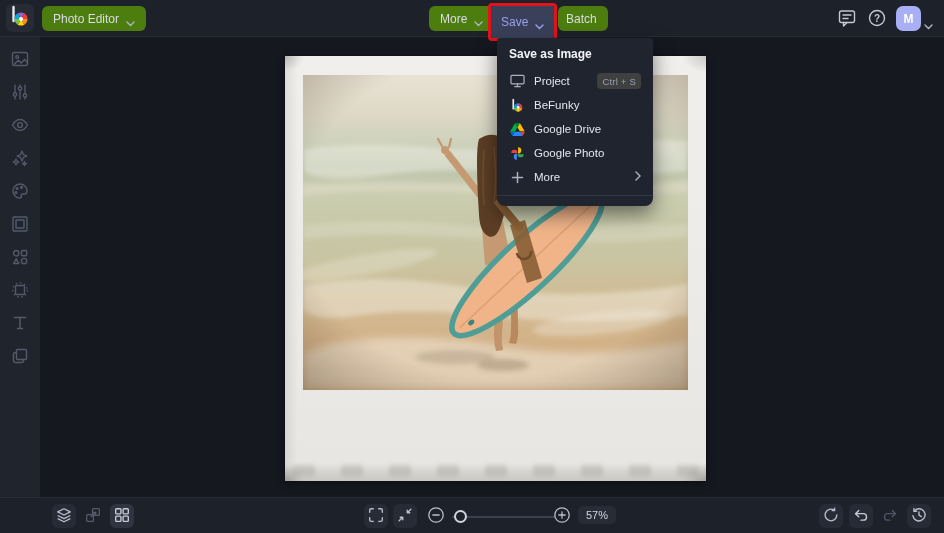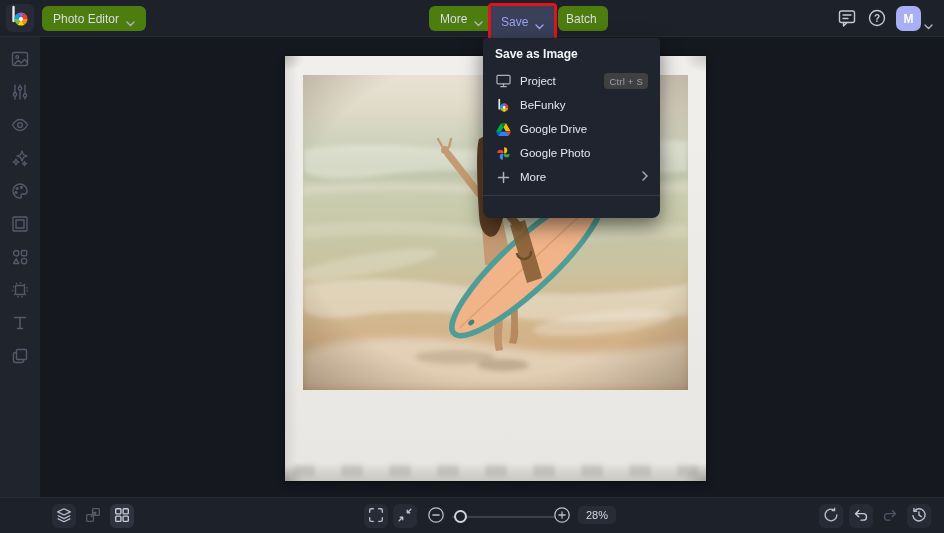--- a/index.html
+++ b/index.html
@@ -54,22 +54,22 @@
       linear-gradient(0deg, rgba(80,78,72,.20), transparent 4%),
       linear-gradient(90deg, rgba(110,108,100,.14), transparent 3%);
   }
   .photo { position:absolute; left:18px; top:19px; width:385px; height:315px; overflow:hidden;
     background:linear-gradient(180deg,
       #e9e2d4 0%, #e0dbc9 10%, #cdd1bb 22%, #b7c1a8 29%, #ccceb2 36%,
       #c6c8a8 48%, #c9c3a0 60%, #d1bb93 72%, #d3b288 84%, #cda97e 100%); }
   .photo svg { position:absolute; inset:0; }
 
   
-  .save-menu { position:absolute; left:483px; top:38px; width:177px; background:#20242f;
-    border-radius:3px 3px 8px 8px; box-shadow:0 8px 20px rgba(0,0,0,.5); padding:9px 0 16px; z-index:50; }
+  .save-menu { position:absolute; left:497px; top:38px; width:156px; background:#20242f;
+    border-radius:3px 3px 8px 8px; box-shadow:0 8px 20px rgba(0,0,0,.5); padding:9px 0 4px; z-index:50; }
   .menu-header { padding:0 12px 8px; font-size:12px; font-weight:bold; color:#f2f4f8; }
   .menu-item { height:24px; display:flex; align-items:center; gap:9px; padding:0 12px;
     font-size:11.5px; color:#e2e6ee; cursor:pointer; }
   .mi-icon { width:16px; height:16px; display:flex; align-items:center; justify-content:center; flex:0 0 16px; }
   .mi-badge { margin-left:auto; background:#404040; color:#98a0b2; font-size:9.5px;
     padding:2.5px 5px; border-radius:4px; letter-spacing:.2px; }
   .mi-sub { margin-left:auto; }
   .menu-divider { height:1px; background:#323845; margin:6px 0; }
 
   
@@ -462,21 +462,21 @@
     </div>
     <button class="bb-btn bb-plain" style="left:552px;top:8px;width:20px;height:20px">
       <span>
         <svg width="18" height="18" viewBox="0 0 20 20" fill="none" stroke="#b9bfcb" stroke-width="1.4" stroke-linecap="round">
           <circle cx="10" cy="10" r="8"></circle>
           <line x1="6.5" y1="10" x2="13.5" y2="10"></line>
           <line x1="10" y1="6.5" x2="10" y2="13.5"></line>
         </svg>
       </span>
     </button>
-    <div class="zoom-badge">28%</div>
+    <div class="zoom-badge">57%</div>
 
     <button class="bb-btn" style="left:819px">
       <span>
         <svg width="18" height="18" viewBox="0 0 20 20" fill="none" stroke="#b9bfcb" stroke-width="1.5" stroke-linecap="round" stroke-linejoin="round">
           <path d="M16.5 10 A6.5 6.5 0 1 1 13.8 4.7"></path>
           <path d="M14 2.5 V5.2 H11.3"></path>
         </svg>
       </span>
     </button>
     <button class="bb-btn" style="left:849px">

